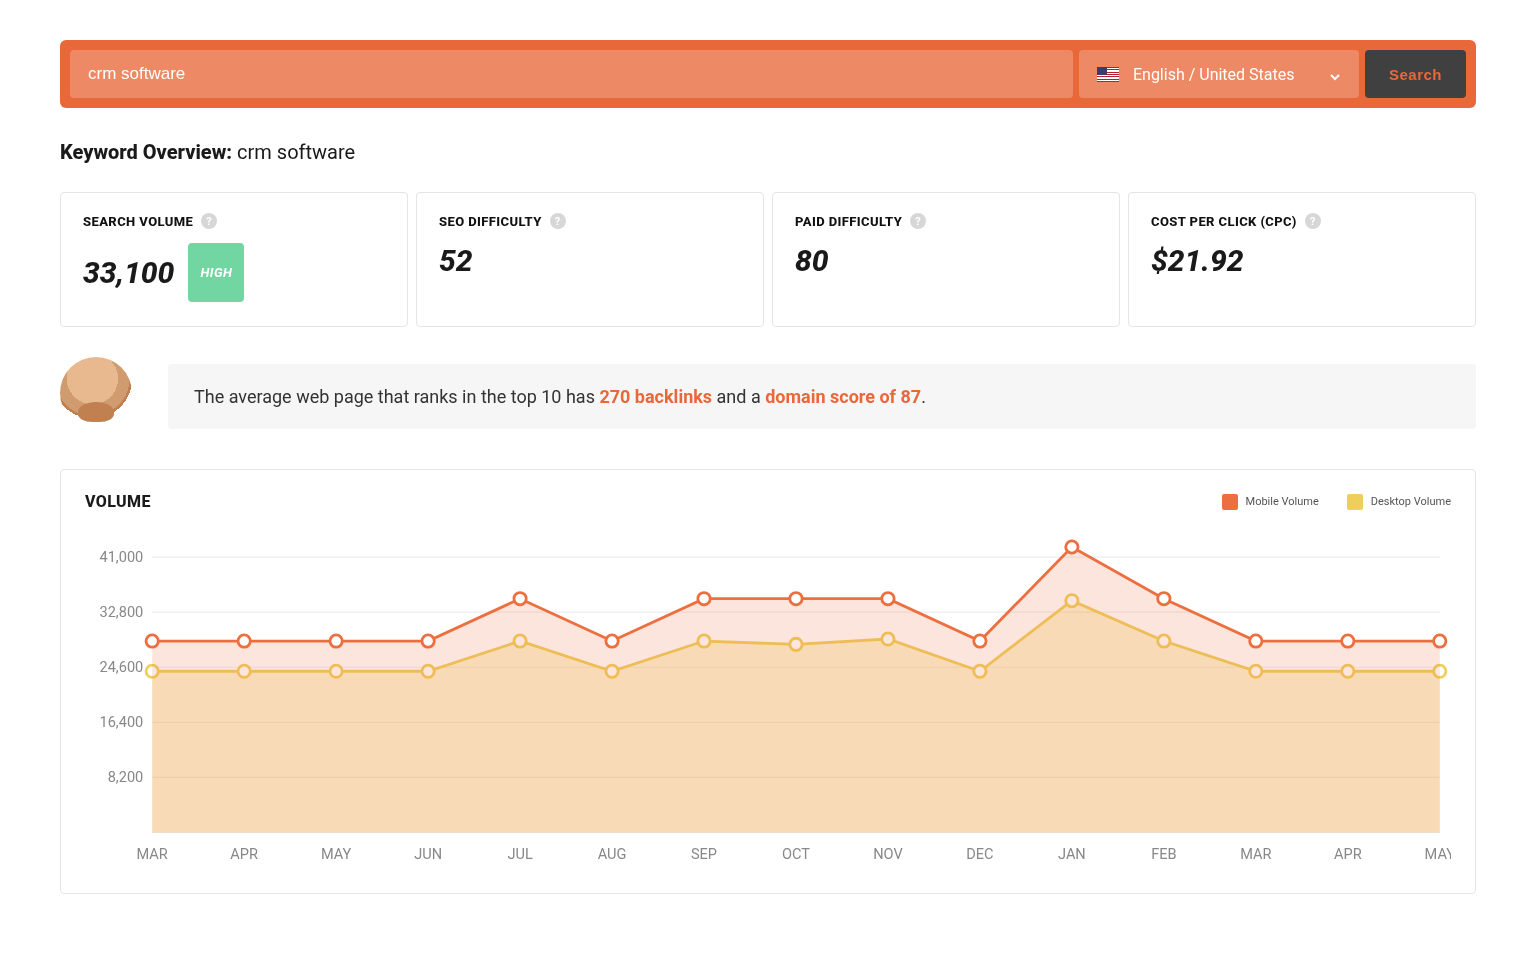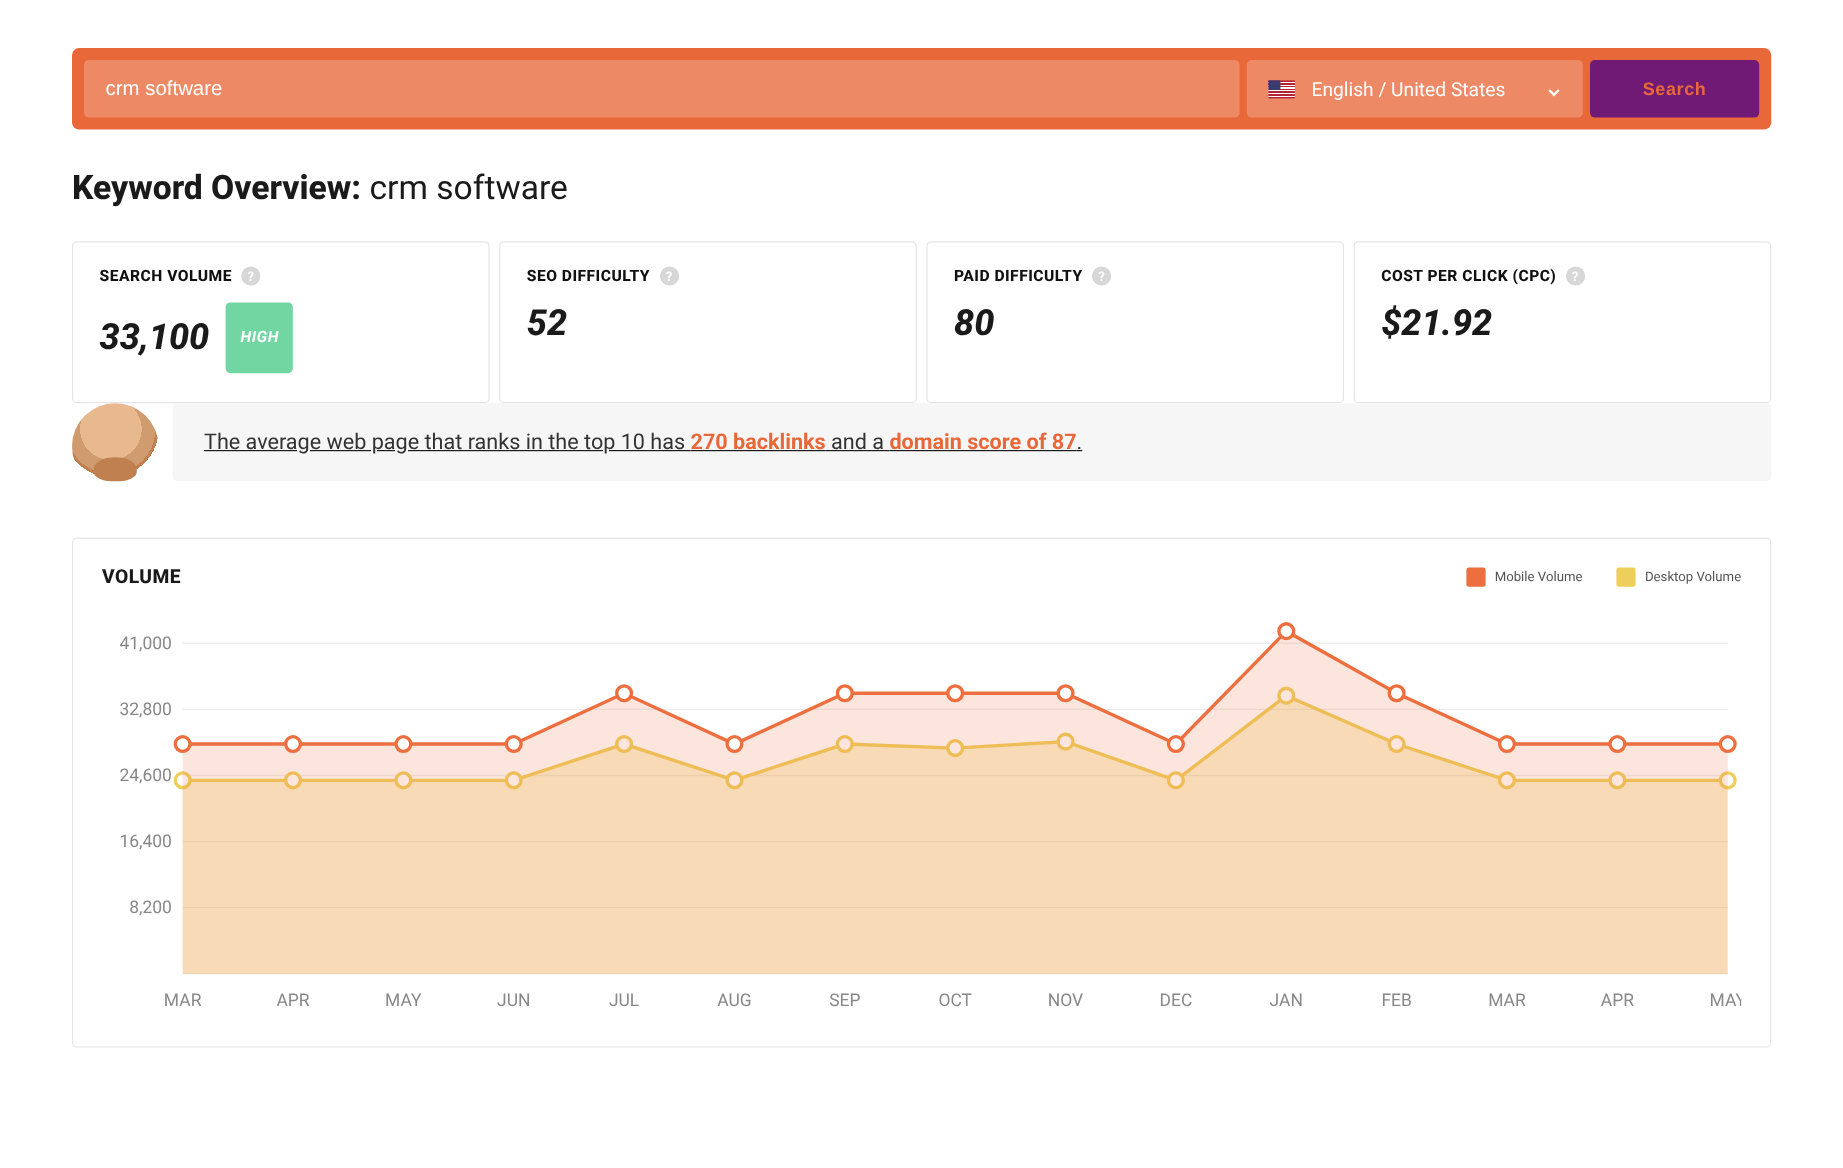--- a/index.html
+++ b/index.html
@@ -52,40 +52,41 @@
       #b22234 92.3% 100%);
     position: relative;
   }
   .flag::before {
     content: ""; position: absolute; left:0; top:0; width:45%; height:54%;
     background:#3c3b6e;
   }
   .chevron { width: 12px; height: 12px; }
   .chevron svg { width:100%; height:100%; stroke:#fff; stroke-width:2; fill:none; }
   .search-btn {
-    background: #701a75;
+    background: #404040;
     border: none;
     border-radius: 4px;
-    padding: 0 44px;
+    padding: 0 24px;
     font-size: 15px;
     font-weight: 700;
     color: #e9683a;
     letter-spacing: 0.5px;
     cursor: pointer;
   }
   h1.overview {
-    font-size: 28px;
+    font-size: 20px;
     font-weight: 800;
     margin-bottom: 28px;
   }
   h1.overview .kw { font-weight: 400; }
   .metrics {
     display: grid;
     grid-template-columns: repeat(4, 1fr);
     gap: 8px;
+    margin-bottom: 30px;
   }
   .card {
     border: 1px solid #e5e5e5;
     border-radius: 4px;
     padding: 20px 22px 24px;
     background:#fff;
   }
   .card-label {
     font-size: 13px;
     font-weight: 800;
@@ -114,24 +115,23 @@
     background:#72d6a3;
     color:#fff;
     font-size:13px;
     font-weight:700;
     padding:22px 12px;
     border-radius:4px;
     letter-spacing:0.5px;
   }
   .tip-row {
     display:flex;
-    align-items:flex-start;
-    gap:12px;
+    align-items:flex-end;
+    gap:36px;
     margin-bottom: 40px;
-    text-decoration: underline;
   }
   .avatar {
     width:72px; height:72px; border-radius:50%;
     background: radial-gradient(circle at 45% 30%, #e8b98f 0 40%, #d09b6e 40% 58%, #c08050 58% 62%, #fff 62% 100%);
     flex-shrink:0;
     position:relative;
     overflow:hidden;
   }
   .avatar::after{
     content:""; position:absolute; left:25%; right:25%; bottom:10%; height:28%;

